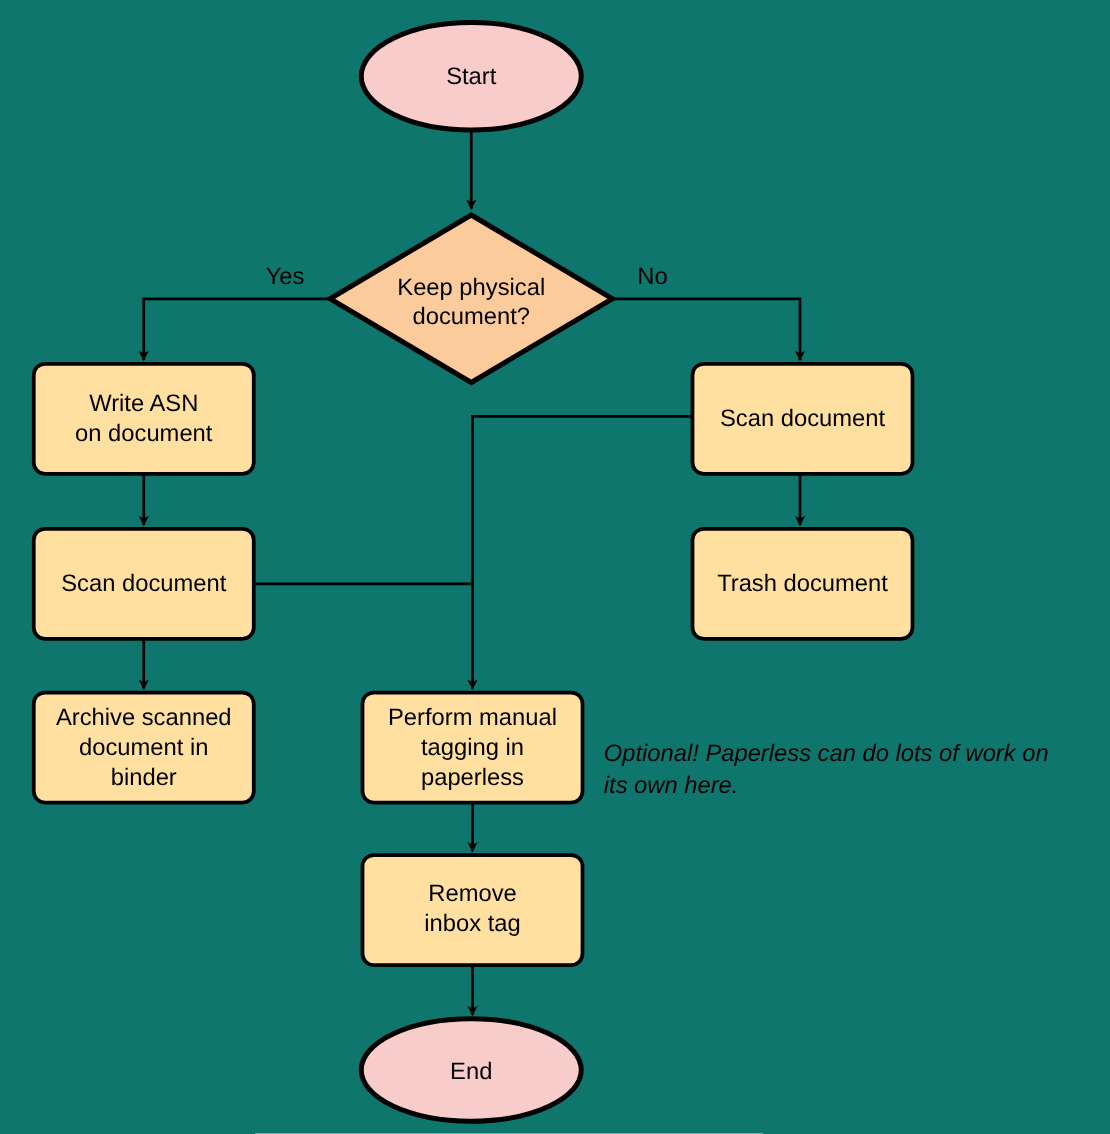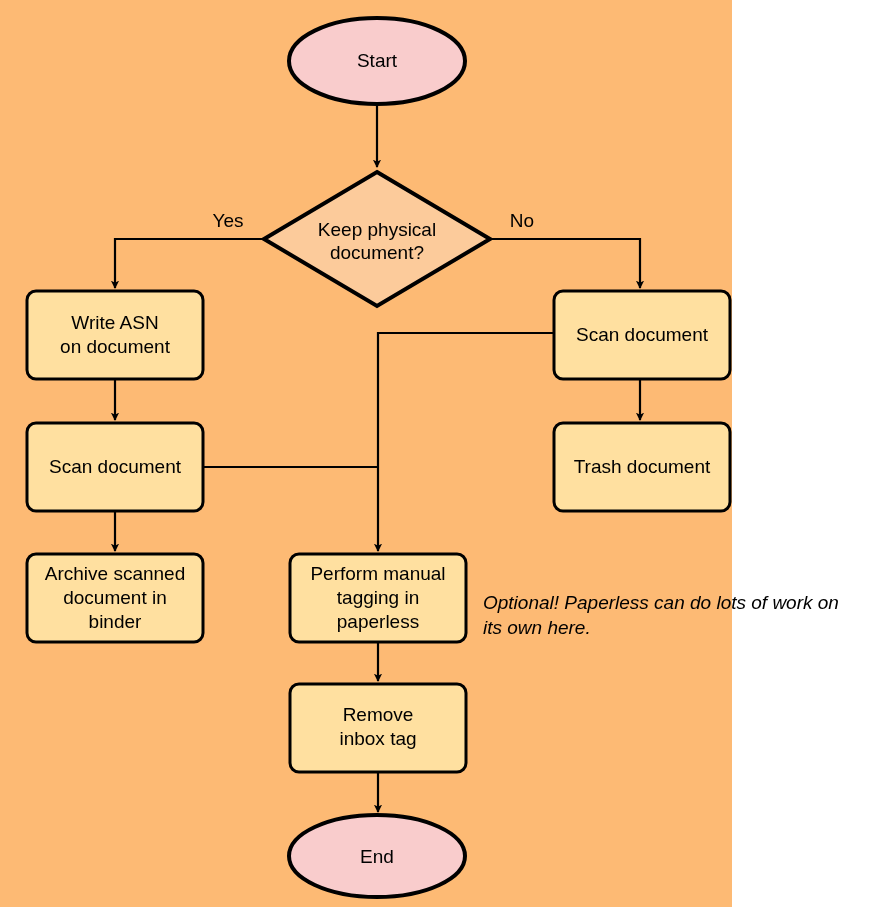--- a/index.html
+++ b/index.html
@@ -8,23 +8,23 @@
     background: #ffffff;
   }
   body {
     width: 888px;
     height: 907px;
     font-family: "Liberation Sans", sans-serif;
     overflow: hidden;
   }
   #flow-root {
     position: relative;
-    width: 732px;
+    width: 888px;
     height: 907px;
-    background: #fdba74;
+    background: #0f766e;
   }
   #flow-svg {
     position: absolute;
     top: 0;
     left: 0;
     width: 888px;
     height: 907px;
     display: block;
   }
   .node-text {

